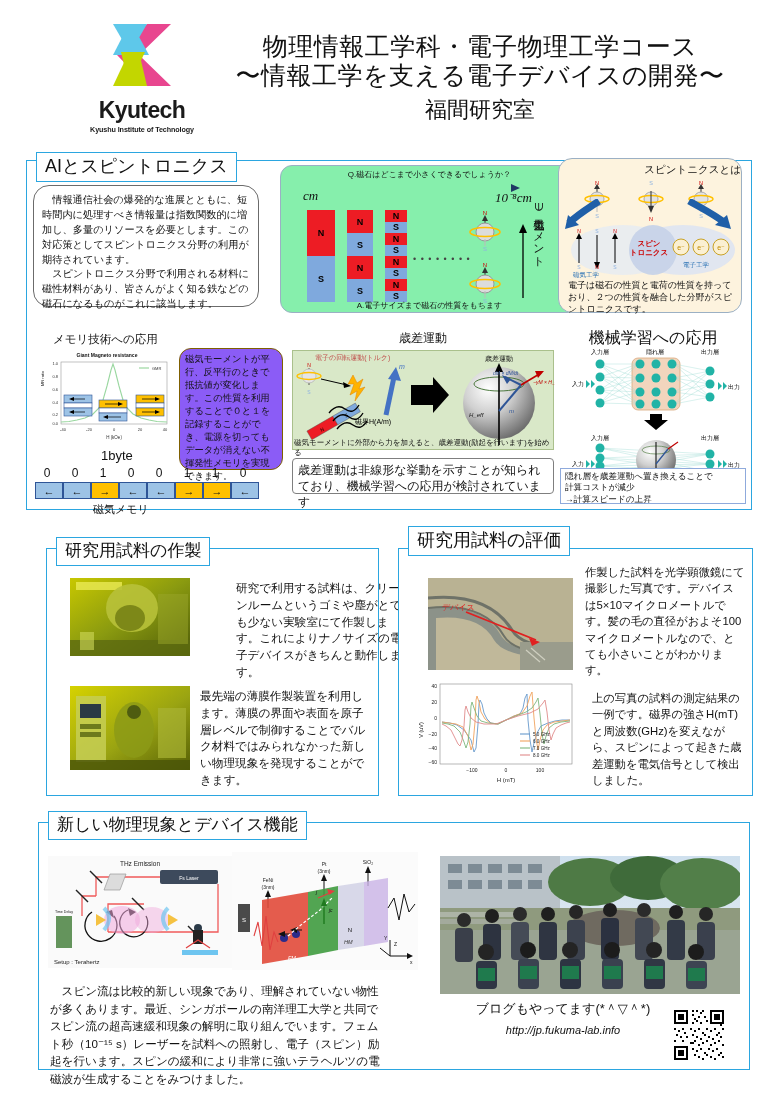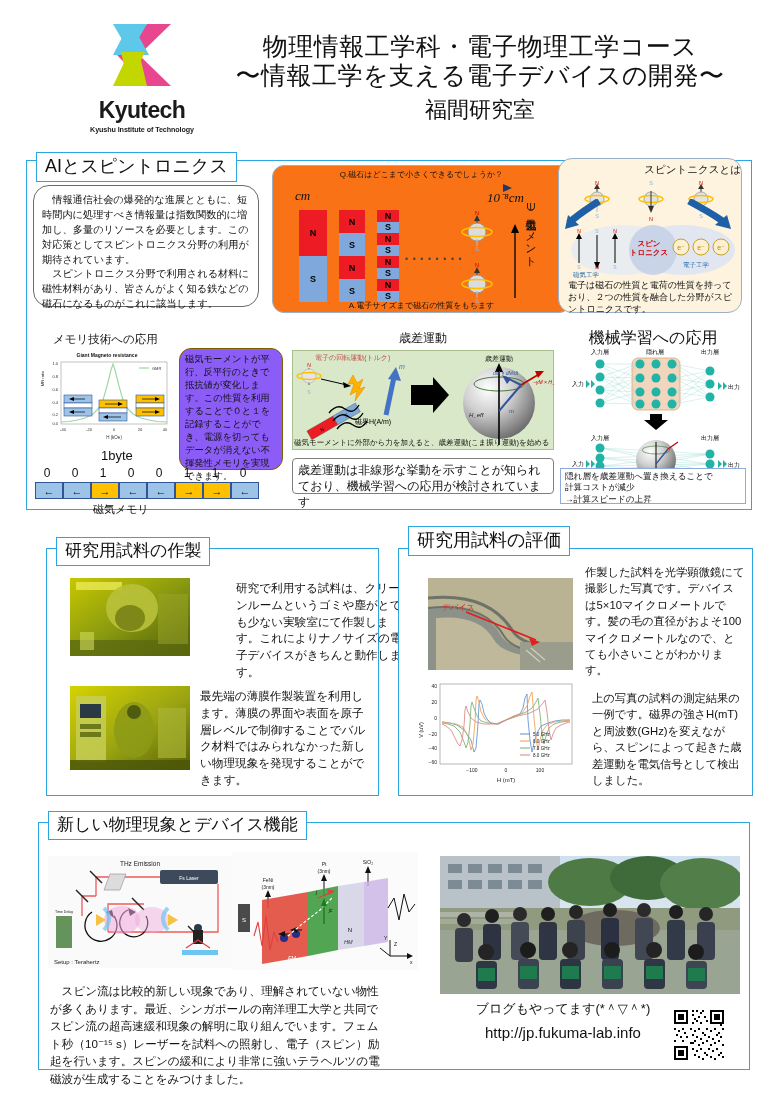--- a/index.html
+++ b/index.html
@@ -81,21 +81,21 @@
 
   <div class="sec" style="left:26px; top:160px; width:726px; height:350px;"></div>
 
   <div class="sec-title" style="left:36px; top:152px;">AIとスピントロニクス</div>
 
   <div class="round-box" style="position:absolute; left:33px; top:185px; width:226px; height:122px;">
     <div class="jp" style="padding:7px 8px 0 8px; font-size:10.2px; line-height:1.46; white-space:pre-wrap;">　情報通信社会の爆発的な進展とともに、短時間内に処理すべき情報量は指数関数的に増加し、多量のリソースを必要とします。この対応策としてスピントロニクス分野の利用が期待されています。
 　スピントロニクス分野で利用される材料に磁性材料があり、皆さんがよく知る鉄などの磁石になるものがこれに該当します。</div>
   </div>
 
-  <div class="panel" style="left:272px; top:165px; width:299px; height:148px; background:#f97316;">
+  <div class="panel" style="left:280px; top:165px; width:299px; height:148px; background:#86efac;">
     <div style="position:absolute; left:0; top:3px; width:100%; text-align:center; font-size:8px;">Q.磁石はどこまで小さくできるでしょうか？</div>
 
     <svg style="position:absolute; left:18px; top:17px;" width="225" height="10">
       <defs>
           <linearGradient id="garrow" x1="0" x2="1">
             <stop offset="0" stop-color="#4aa3df"></stop>
             <stop offset="1" stop-color="#1f3864"></stop>
           </linearGradient>
         </defs>
       <line x1="0" y1="5" x2="212" y2="5" stroke="url(#garrow)" stroke-width="2"></line>
@@ -377,21 +377,21 @@
         <polygon points="209,24 218,28 214,33" fill="#2f5597"></polygon>
         <line x1="228" y1="34" x2="248" y2="22" stroke="#c00000" stroke-width="1.6"></line>
         <polygon points="251,20 242,20 245,27" fill="#c00000"></polygon>
         <text x="200" y="24" font-size="5" font-style="italic" fill="#2f5597">αM × dM/dt</text>
         <text x="240" y="33" font-size="5" font-style="italic" fill="#c00000">−γM × H_eff</text>
         <text x="176" y="66" font-size="6" font-style="italic" fill="#222">H_eff</text>
         <text x="216" y="62" font-size="6" font-style="italic" fill="#2f5597">m</text>
         <text x="206" y="10" font-size="7" text-anchor="middle" fill="#111">歳差運動</text>
       </svg>
     </div>
-    <div style="position:absolute; left:2px; top:108px; font-size:7.5px;">磁気モーメントに外部から力を加えると、歳差運動(こま振り運動)を始める</div>
+    <div style="position:absolute; left:2px; top:108px; font-size:7.5px;">磁気モーメントに外部から力を加えると、歳差運動(励起を行います)を始める</div>
 
     <div style="position:absolute; left:0; top:128px; width:262px; height:36px; border:1px solid #7f7f7f; border-radius:4px; background:#fff;">
       <div class="jp" style="padding:3px 5px; font-size:12px; line-height:1.35;">歳差運動は非線形な挙動を示すことが知られており、機械学習への応用が検討されています</div>
     </div>
   </div>
 
   <div style="position:absolute; left:560px; top:328px; width:186px; height:175px;">
     <div style="position:absolute; left:0; top:0; width:100%; text-align:center; font-size:16px;">機械学習への応用</div>
 
     <svg width="186" height="128" style="position:absolute; left:0; top:18px;">
@@ -772,21 +772,21 @@
         <rect x="206" y="110" width="17" height="13" fill="#1f7a4d"></rect>
         <circle cx="256" cy="96" r="8" fill="#1c1c1c"></circle>
           <rect x="246" y="105" width="21" height="28" rx="4" fill="#3d4452"></rect>
         <rect x="248" y="112" width="17" height="13" fill="#1f7a4d"></rect>
       </g>
     </svg>
   </div>
 
   <div style="position:absolute; left:468px; top:1000px; width:190px;">
     <div style="font-size:13px; text-align:center;">ブログもやってます(*＾▽＾*)</div>
-    <div style="font-size:15px; text-align:center; margin-top:6px;">http://jp.fukuma-lab.info</div>
+    <div style="font-size:11px; text-align:center; margin-top:6px;font-style:italic;">http://jp.fukuma-lab.info</div>
   </div>
   <div style="position:absolute; left:672px; top:1008px; width:54px; height:54px;">
     <svg width="54" height="54" shape-rendering="crispEdges">
       <rect width="54" height="54" fill="#fff"></rect>
       <g fill="#000">
         <rect x="2" y="2" width="14" height="14"></rect>
           <rect x="4" y="4" width="10" height="10" fill="#fff"></rect>
           <rect x="6" y="6" width="6" height="6"></rect>
         <rect x="38" y="2" width="14" height="14"></rect>
           <rect x="40" y="4" width="10" height="10" fill="#fff"></rect>

